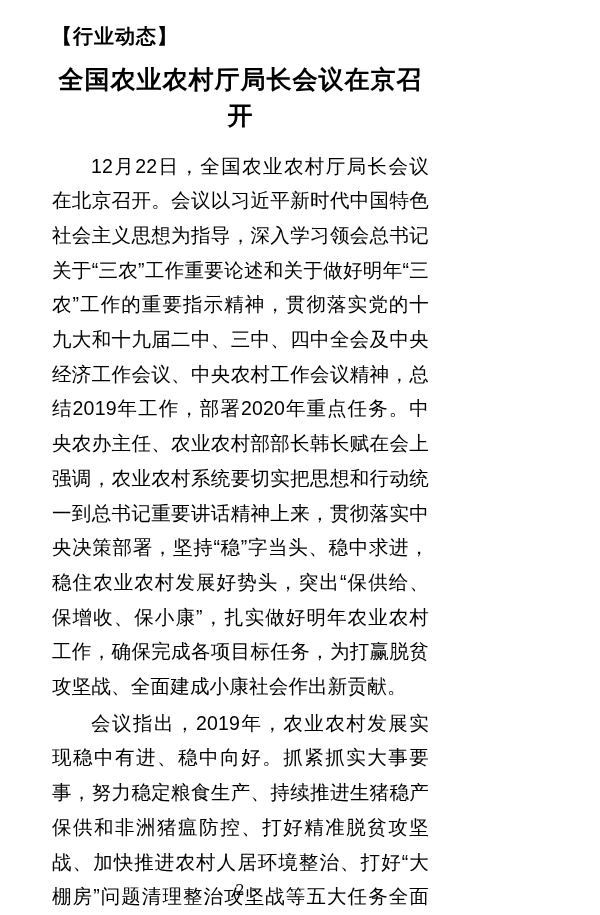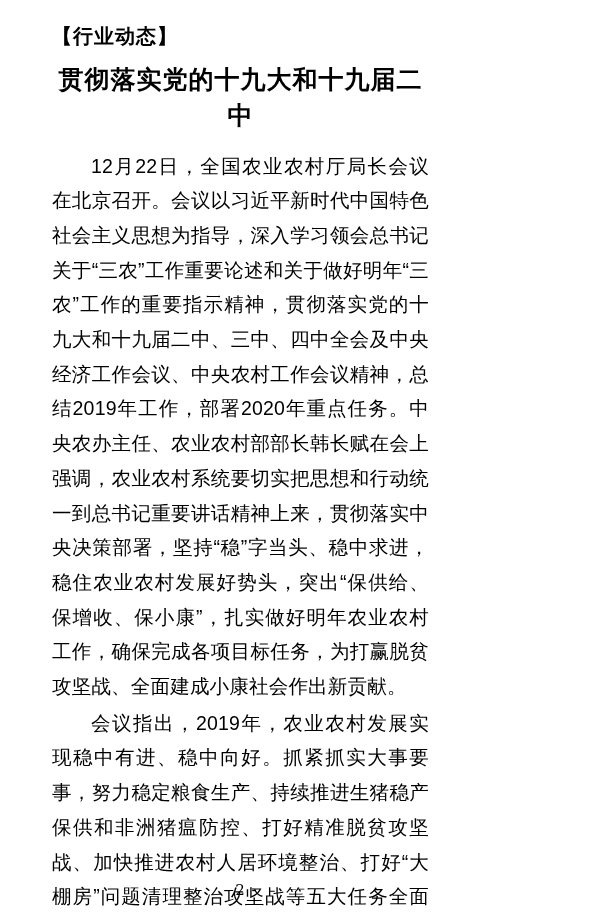--- a/index.html
+++ b/index.html
@@ -61,21 +61,21 @@
     font-family: "DejaVu Serif", "Liberation Serif", serif;
   }
 </style>
 </head>
 <body>
 
 <div class="page">
 
   <div class="section-tag">【行业动态】</div>
 
-  <h1 class="doc-title">贯彻落实党的十九大和十九届二中</h1>
+  <h1 class="doc-title">全国农业农村厅局长会议在京召开</h1>
 
   <p class="body-text">12月22日，全国农业农村厅局长会议在北京召开。会议以习近平新时代中国特色社会主义思想为指导，深入学习领会总书记关于“三农”工作重要论述和关于做好明年“三农”工作的重要指示精神，贯彻落实党的十九大和十九届二中、三中、四中全会及中央经济工作会议、中央农村工作会议精神，总结2019年工作，部署2020年重点任务。中央农办主任、农业农村部部长韩长赋在会上强调，农业农村系统要切实把思想和行动统一到总书记重要讲话精神上来，贯彻落实中央决策部署，坚持“稳”字当头、稳中求进，稳住农业农村发展好势头，突出“保供给、保增收、保小康”，扎实做好明年农业农村工作，确保完成各项目标任务，为打赢脱贫攻坚战、全面建成小康社会作出新贡献。</p>
 
   <p class="body-text">会议指出，2019年，农业农村发展实现稳中有进、稳中向好。抓紧抓实大事要事，努力稳定粮食生产、持续推进生猪稳产保供和非洲猪瘟防控、打好精准脱贫攻坚战、加快推进农村人居环境整治、打好“大棚房”问题清理整治攻坚战等五大任务全面突破；做深做实供给侧结构性改革，农业发展质量进一步提升；聚力聚焦体制机制创新，农业农村改革全面深化；乡村振兴良好开局、扎实推进，工作布局全面展</p>
 
   <div class="footer">- 2 -</div>
 
 </div>
 
 </body></html>

